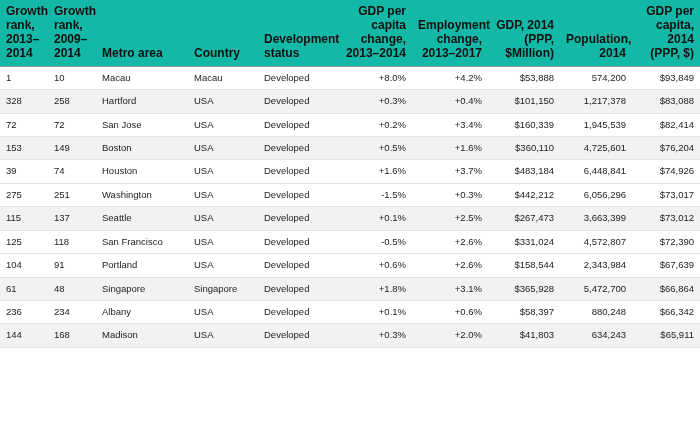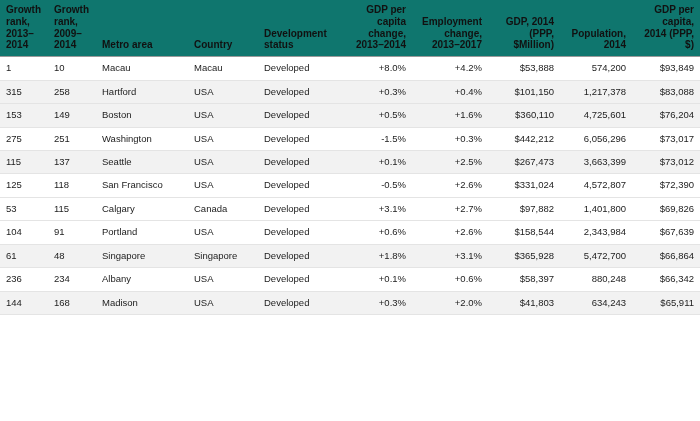--- a/index.html
+++ b/index.html
@@ -15,27 +15,27 @@
     overflow: hidden;
   }
   table.metro-table {
     width: 700px;
     border-collapse: collapse;
     table-layout: fixed;
     font-size: 9.5px;
   }
   table.metro-table thead th {
     font-weight: bold;
-    font-size: 10px;
+    font-size: 12px;
     color: #111111;
     vertical-align: bottom;
     padding: 4px 6px 5px 6px;
     border-bottom: 1px solid #999999;
     line-height: 1.18;
-    background: #0f766e;
+    background: #14b8a6;
   }
   table.metro-table tbody td {
     padding: 6px 6px 6px 6px;
     border-bottom: 1px solid #e4e4e4;
     line-height: 1.1;
     font-size: 9.5px;
     color: #222222;
     white-space: nowrap;
     overflow: hidden;
     text-overflow: ellipsis;
@@ -98,44 +98,68 @@
         <td class="col-left">Macau</td>
         <td class="col-left">Macau</td>
         <td class="col-left">Developed</td>
         <td class="col-right">+8.0%</td>
         <td class="col-right">+4.2%</td>
         <td class="col-right">$53,888</td>
         <td class="col-right">574,200</td>
         <td class="col-right">$93,849</td>
       </tr>
       <tr class="even">
-        <td class="col-left">315</td>
+        <td class="col-left">328</td>
         <td class="col-left">258</td>
         <td class="col-left">Hartford</td>
         <td class="col-left">USA</td>
         <td class="col-left">Developed</td>
         <td class="col-right">+0.3%</td>
         <td class="col-right">+0.4%</td>
         <td class="col-right">$101,150</td>
         <td class="col-right">1,217,378</td>
         <td class="col-right">$83,088</td>
       </tr>
+      <tr class="odd">
+        <td class="col-left">72</td>
+        <td class="col-left">72</td>
+        <td class="col-left">San Jose</td>
+        <td class="col-left">USA</td>
+        <td class="col-left">Developed</td>
+        <td class="col-right">+0.2%</td>
+        <td class="col-right">+3.4%</td>
+        <td class="col-right">$160,339</td>
+        <td class="col-right">1,945,539</td>
+        <td class="col-right">$82,414</td>
+      </tr>
       <tr class="even">
         <td class="col-left">153</td>
         <td class="col-left">149</td>
         <td class="col-left">Boston</td>
         <td class="col-left">USA</td>
         <td class="col-left">Developed</td>
         <td class="col-right">+0.5%</td>
         <td class="col-right">+1.6%</td>
         <td class="col-right">$360,110</td>
         <td class="col-right">4,725,601</td>
         <td class="col-right">$76,204</td>
       </tr>
       <tr class="odd">
+        <td class="col-left">39</td>
+        <td class="col-left">74</td>
+        <td class="col-left">Houston</td>
+        <td class="col-left">USA</td>
+        <td class="col-left">Developed</td>
+        <td class="col-right">+1.6%</td>
+        <td class="col-right">+3.7%</td>
+        <td class="col-right">$483,184</td>
+        <td class="col-right">6,448,841</td>
+        <td class="col-right">$74,926</td>
+      </tr>
+      <tr class="odd">
         <td class="col-left">275</td>
         <td class="col-left">251</td>
         <td class="col-left">Washington</td>
         <td class="col-left">USA</td>
         <td class="col-left">Developed</td>
         <td class="col-right">-1.5%</td>
         <td class="col-right">+0.3%</td>
         <td class="col-right">$442,212</td>
         <td class="col-right">6,056,296</td>
         <td class="col-right">$73,017</td>
@@ -158,32 +182,20 @@
         <td class="col-left">San Francisco</td>
         <td class="col-left">USA</td>
         <td class="col-left">Developed</td>
         <td class="col-right">-0.5%</td>
         <td class="col-right">+2.6%</td>
         <td class="col-right">$331,024</td>
         <td class="col-right">4,572,807</td>
         <td class="col-right">$72,390</td>
       </tr>
       <tr class="odd">
-        <td class="col-left">53</td>
-        <td class="col-left">115</td>
-        <td class="col-left">Calgary</td>
-        <td class="col-left">Canada</td>
-        <td class="col-left">Developed</td>
-        <td class="col-right">+3.1%</td>
-        <td class="col-right">+2.7%</td>
-        <td class="col-right">$97,882</td>
-        <td class="col-right">1,401,800</td>
-        <td class="col-right">$69,826</td>
-      </tr>
-      <tr class="odd">
         <td class="col-left">104</td>
         <td class="col-left">91</td>
         <td class="col-left">Portland</td>
         <td class="col-left">USA</td>
         <td class="col-left">Developed</td>
         <td class="col-right">+0.6%</td>
         <td class="col-right">+2.6%</td>
         <td class="col-right">$158,544</td>
         <td class="col-right">2,343,984</td>
         <td class="col-right">$67,639</td>

